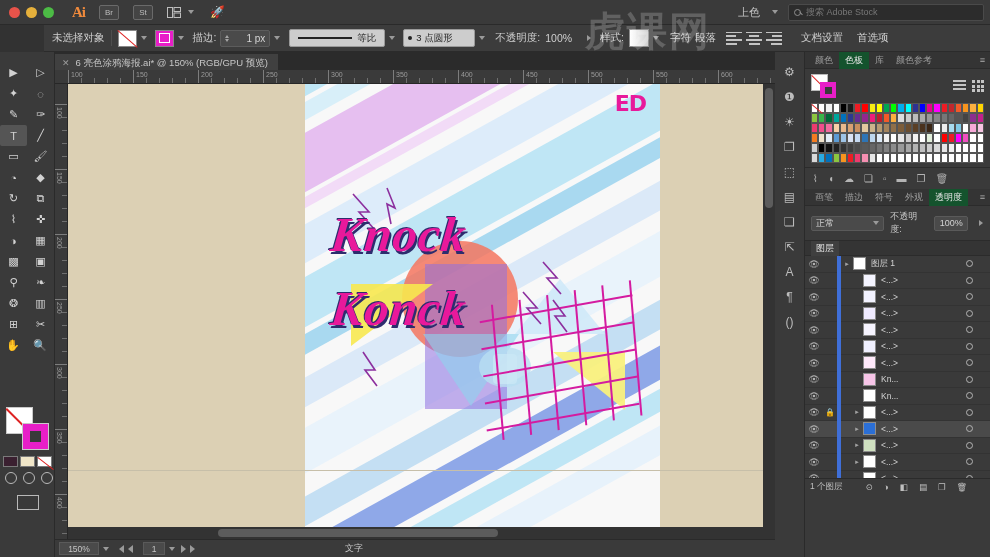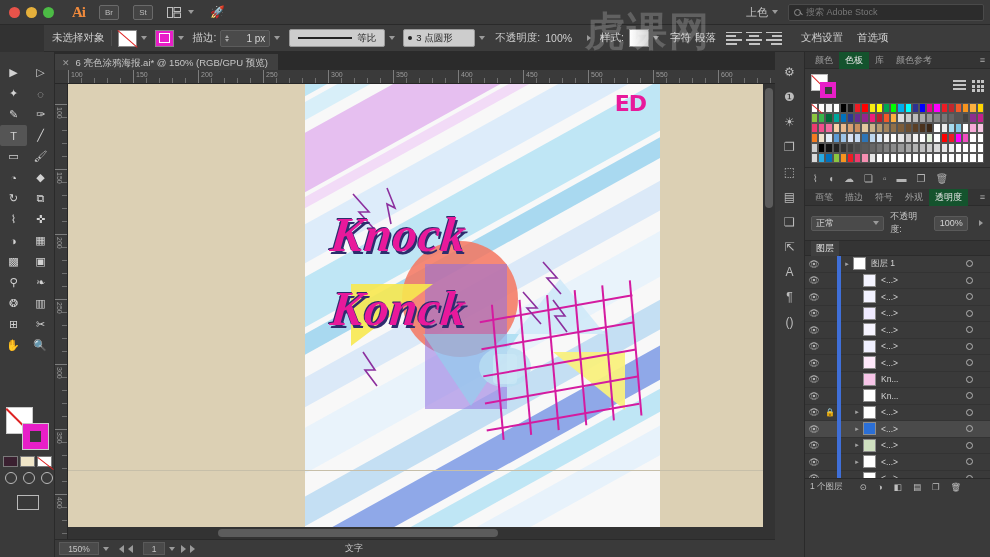--- a/index.html
+++ b/index.html
@@ -15,21 +15,21 @@
   .tl { width:11px; height:11px; border-radius:50%; }
   .tl.r{background:#e8534a;} .tl.y{background:#e5b03b;} .tl.g{background:#4cbb45;}
   .ai-logo { margin-left:18px; color:#f08a3c; font-size:15px; font-weight:bold;
     font-family:"Liberation Serif",serif; letter-spacing:-1px; }
   .tb-btn { margin-left:14px; min-width:20px; height:15px; border:1px solid #6a6a6a;
     border-radius:2px; color:#bdbdbd; font-size:8px; display:flex; align-items:center;
     justify-content:center; padding:0 2px; background:#444; }
   .tb-ico { margin-left:14px; color:#b5b5b5; font-size:11px; display:flex; align-items:center; gap:3px;}
   .tb-rocket{ margin-left:16px; color:#b0b0b0; font-size:12px;}
   .tb-right { margin-left:auto; display:flex; align-items:center; }
-  .uicolor { font-size:11px; color:#c3c3c3; display:flex; align-items:center; gap:0; margin-right:10px;}
+  .uicolor { font-size:11px; color:#c3c3c3; display:flex; align-items:center; gap:8px; margin-right:10px;}
   .search { width:196px; height:17px; background:#2c2c2c; border:1px solid #4a4a4a;
     border-radius:2px; display:flex; align-items:center; padding:0 5px; gap:5px; margin-right:6px;}
   .search .ph { font-size:9px; color:#777; }
   .mag { width:7px;height:7px;border:1.2px solid #8d8d8d;border-radius:50%;position:relative;display:inline-block;}
   .mag:after{content:"";position:absolute;width:4px;height:1.2px;background:#8d8d8d;transform:rotate(45deg);right:-3px;bottom:0px;}
 
   
   .controlbar { position:absolute; left:0; top:25px; width:990px; height:27px;
     background:#3c3c3c; border-bottom:1px solid #2b2b2b; display:flex; align-items:center; font-size:10.5px; color:#cfcfcf;margin-left:44px;}
   .cb-label { margin-left:8px; white-space:nowrap; }
@@ -150,21 +150,21 @@
   .eye{width:18px;text-align:center;color:#b9b9b9;font-size:9px;}
   .lockc{width:14px;text-align:center;color:#b9b9b9;font-size:8px;}
   .sbar{width:4px;height:16.5px;background:#3f6fd8;}
   .twist{width:12px;text-align:center;color:#a3a3a3;font-size:7px;}
   .lthumb{width:13px;height:13px;border:1px solid #8c8c8c;margin-right:5px;}
   .lname{flex:1;font-size:8.5px;color:#d3d3d3;overflow:hidden;white-space:nowrap;}
   .ltarget{width:18px;display:flex;justify-content:center;}
   .ltarget i{width:7px;height:7px;border:1.3px solid #b4b4b4;border-radius:50%;display:block;}
   .lsel{width:12px;}
   .layerfoot{display:flex;align-items:center;height:17px;border-top:1px solid #2b2b2b;
-    font-size:8.5px;color:#c0c0c0;padding-left:5px;gap:11px;}
+    font-size:8.5px;color:#c0c0c0;padding-left:5px;gap:17px;}
 
   
   .statusbar{position:absolute;left:55px;top:539px;width:720px;height:18px;background:#3a3a3a;
     border-top:1px solid #2a2a2a;display:flex;align-items:center;font-size:9px;color:#c5c5c5;}
   .zoomfield{width:40px;height:13px;background:#4a4a4a;border:1px solid #5a5a5a;margin-left:4px;
     display:flex;align-items:center;justify-content:center;font-size:8.5px;}
   .navarrow{width:0;height:0;border-top:4px solid transparent;border-bottom:4px solid transparent;}
   .scroll-v{position:absolute;left:763px;top:84px;width:12px;height:455px;background:#333;}
   .scroll-v .th{position:absolute;left:2px;top:4px;width:8px;height:120px;background:#5c5c5c;border-radius:4px;}
   .scroll-h{position:absolute;left:68px;top:527px;width:695px;height:12px;background:#333;}

